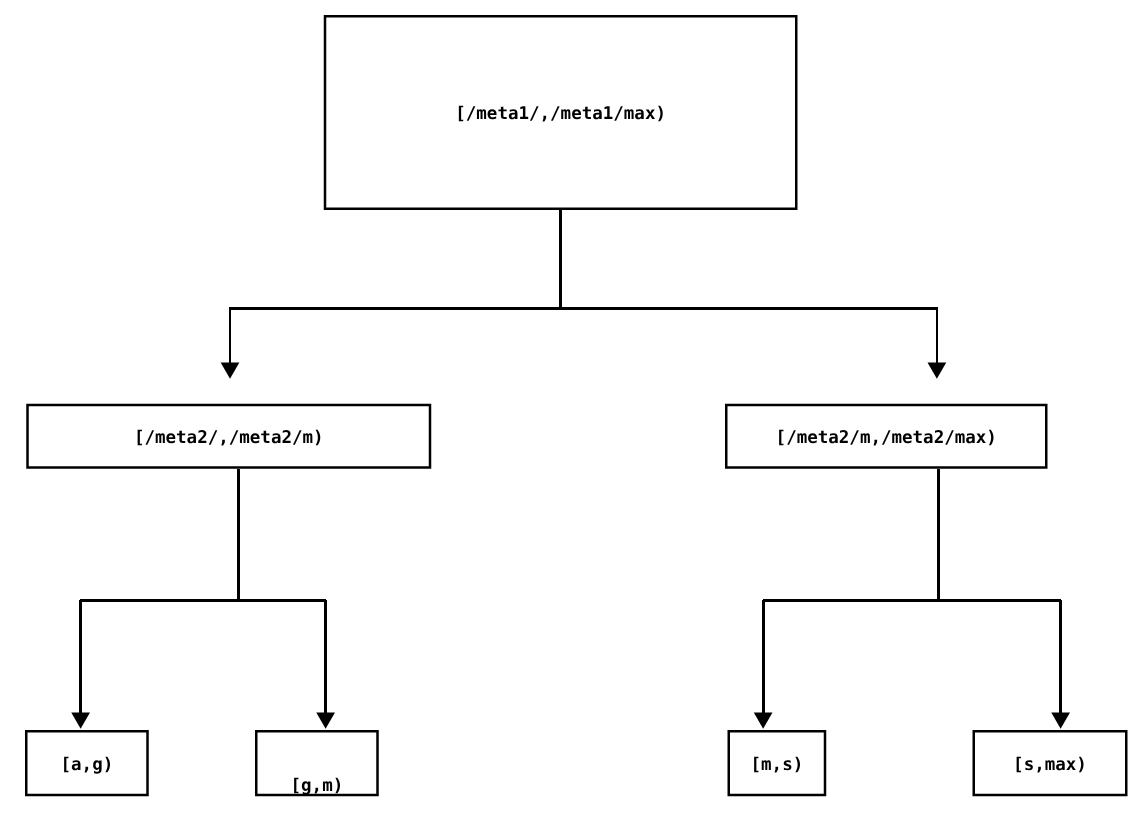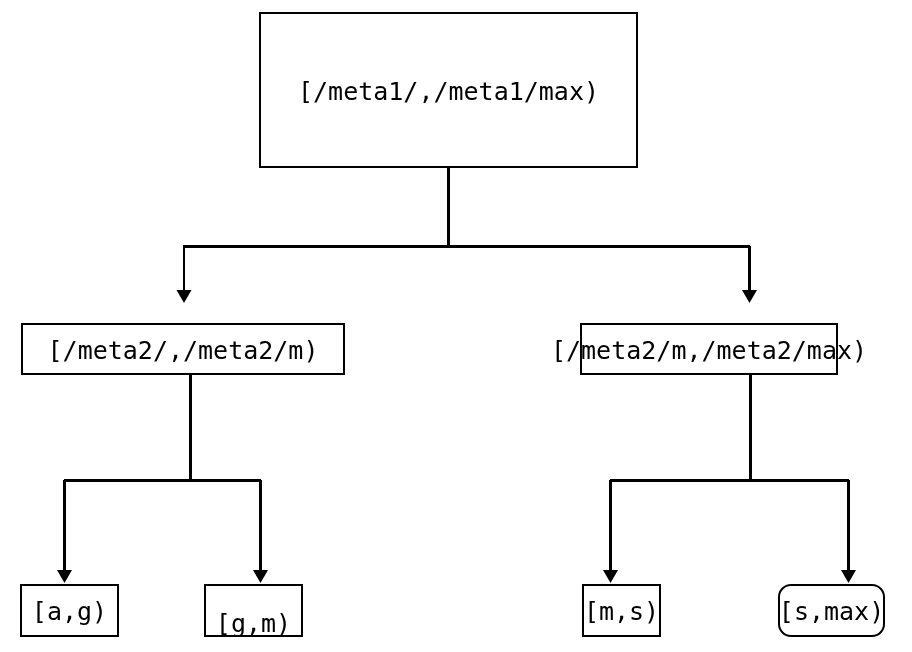--- a/index.html
+++ b/index.html
@@ -22,24 +22,25 @@
   .node {
     position: absolute;
     box-sizing: border-box;
     border: 2px solid #000000;
     background: #ffffff;
     display: flex;
     align-items: center;
     justify-content: center;
     color: #000000;
     font-family: "DejaVu Sans Mono", "Liberation Mono", monospace;
-    font-size: 25px;
+    font-size: 14px;
     line-height: 1;
     letter-spacing: 0px;
     white-space: nowrap;
+    font-weight: bold;
   }
   .node-label {
     display: block;
     transform: translateY(1px);
   }
   
   #node-root {
     left: 259px;
     top: 12px;
     width: 379px;
@@ -75,23 +76,22 @@
   }
   #node-leaf-ms {
     left: 582px;
     top: 584px;
     width: 79px;
     height: 53px;
   }
   #node-leaf-smax {
     left: 778px;
     top: 584px;
-    width: 107px;
+    width: 124px;
     height: 53px;
-    border-radius: 13px;
   }
   
   #connectors {
     position: absolute;
     left: 0;
     top: 0;
     width: 912px;
     height: 652px;
     pointer-events: none;
   }

